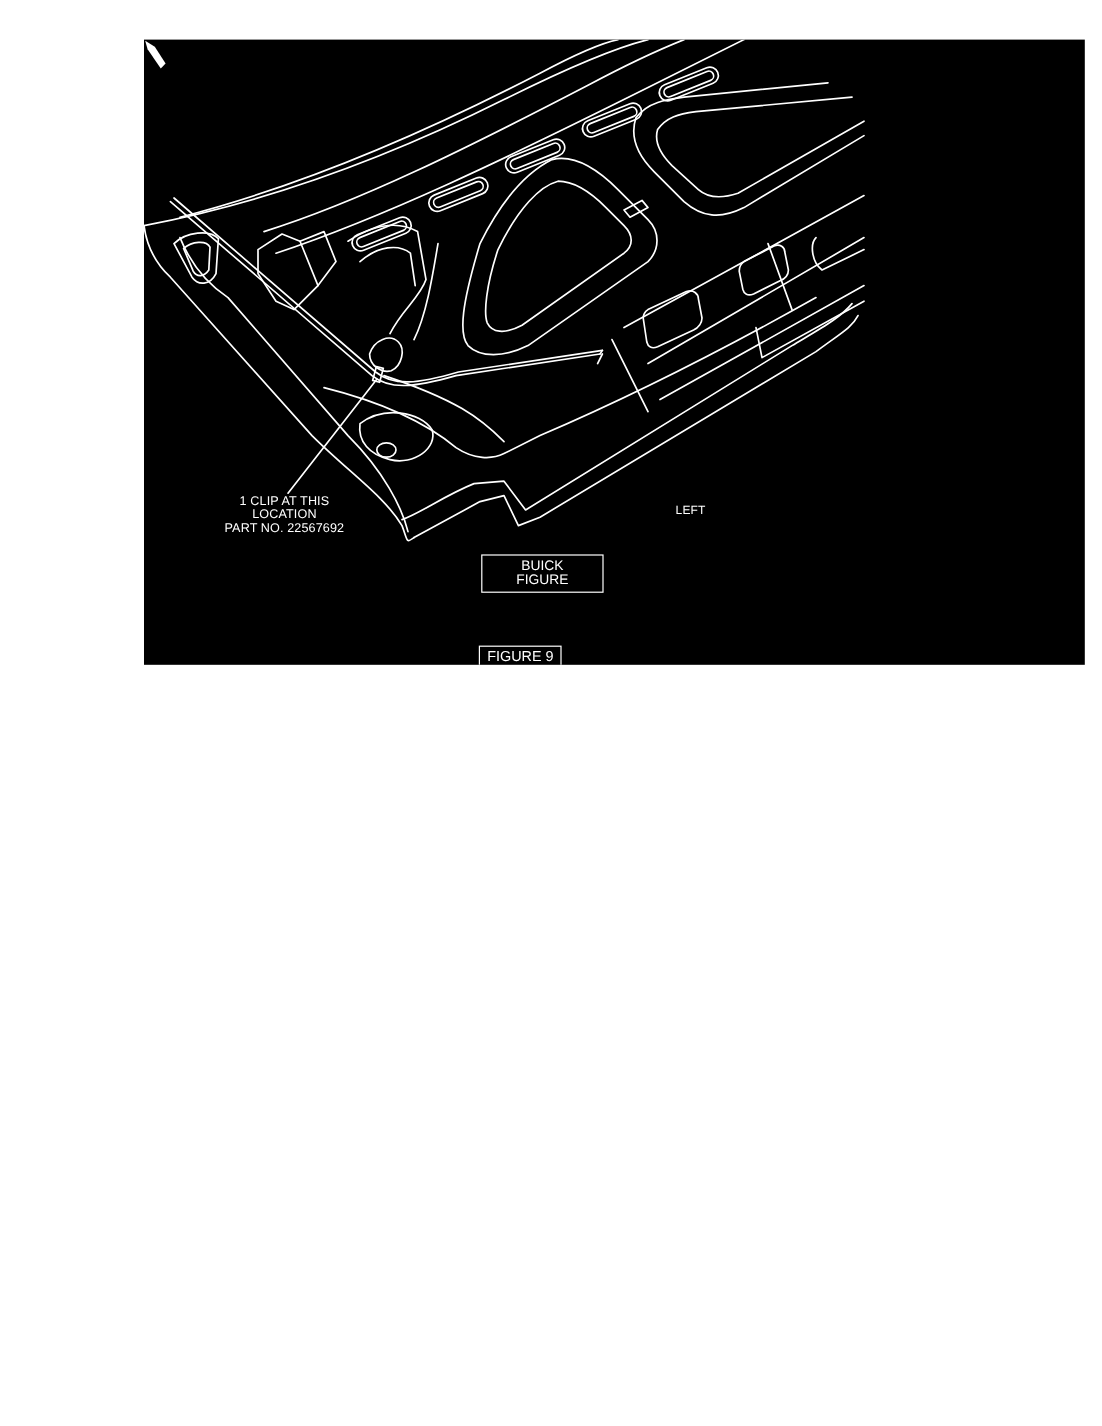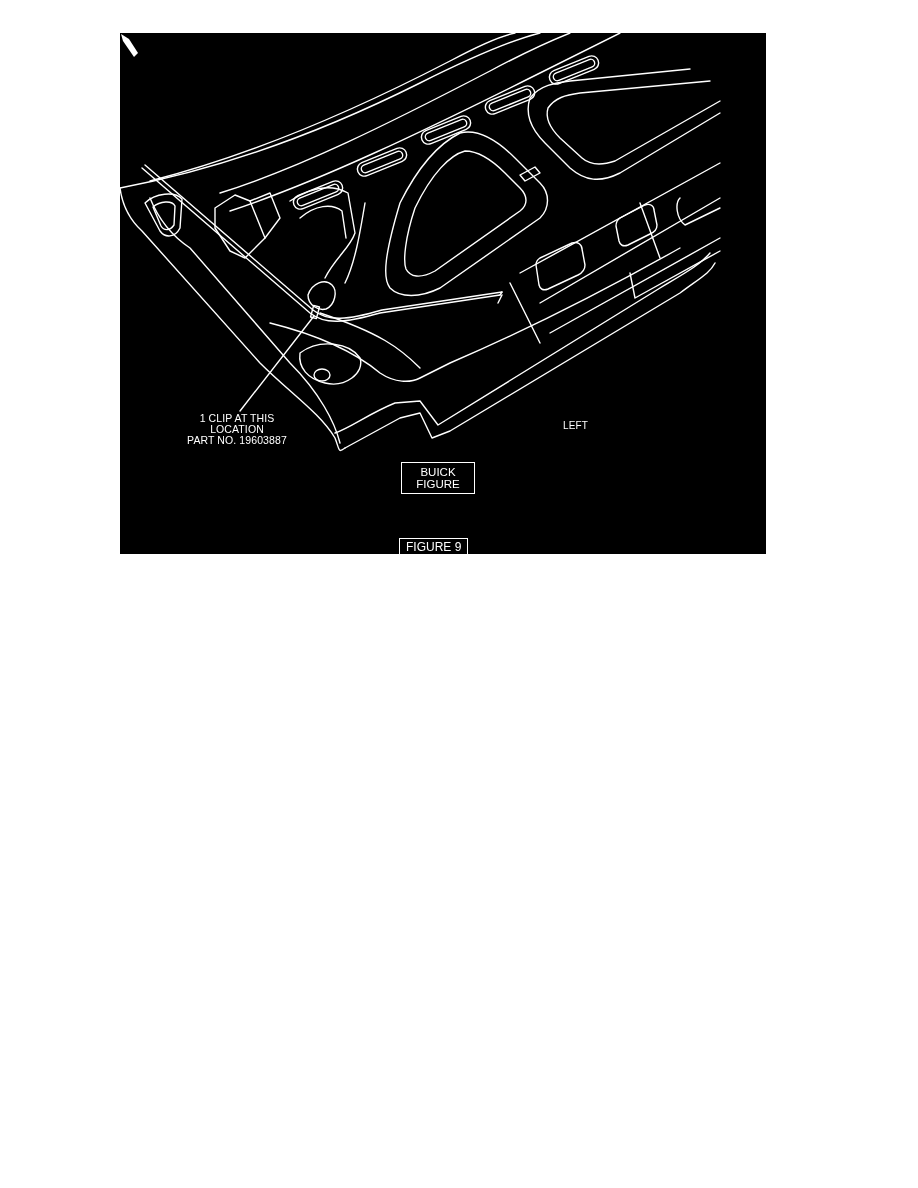--- a/index.html
+++ b/index.html
@@ -1,21 +1,21 @@
 <!DOCTYPE html>
 <html><head>
 <meta charset="utf-8">
 <style>
   html, body { margin: 0; padding: 0; background: #ffffff; }
   body { width: 918px; height: 1188px; position: relative; overflow: hidden; font-family: "Liberation Sans", sans-serif; }
-  .figure-panel { position: absolute; left: 120px; top: 33px; width: 646px; height: 521px; background: #000000; overflow: hidden; }
+  .figure-panel { position: absolute; left: 120px; top: 33px; width: 784px; height: 521px; background: #000000; overflow: hidden; }
   .figure-panel svg { position: absolute; left: 0; top: 0; }
   .label { position: absolute; color: #ffffff; font-size: 10.5px; line-height: 11px; text-align: center; letter-spacing: 0.1px; white-space: nowrap; }
   .callout { left: 52px; top: 380px; width: 130px; }
-  .boxed { position: absolute; border: 1px solid #ffffff; color: #ffffff; font-size: 11.5px; line-height: 12px; text-align: center; padding: 3px 6px; white-space: nowrap; }
+  .boxed { position: absolute; border: 1px solid #ffffff; color: #ffffff; font-size: 11.5px; line-height: 12px; text-align: center; padding: 3px 20px; white-space: nowrap; }
   .model-box { left: 281px; top: 429px; width: 60px; }
   .figure-box { left: 279px; top: 505px; padding: 2px 6px; font-size: 12px; }
   .left-label { left: 443px; top: 387px; font-size: 10px; }
   .left-arrow { position: absolute; left: 418px; top: 388px; width: 20px; height: 26px; }
 </style>
 </head>
 <body>
 
 <div class="figure-panel">
   <svg width="678" height="521" viewBox="0 0 678 521" fill="none" stroke="#ffffff" stroke-width="1.4" stroke-linecap="round" stroke-linejoin="round">
@@ -81,21 +81,21 @@
     <path d="M194 283 L120 378"></path>
 
     <path d="M170 168 C190 155 210 150 228 160 L235 200 C230 215 215 225 205 245"></path>
     <path d="M180 185 C195 172 212 170 222 178 L226 205"></path>
     <path d="M245 170 C240 200 235 230 225 250"></path>
   </svg>
 
   <div class="label callout">
     <div>1 CLIP AT THIS</div>
     <div>LOCATION</div>
-    <div>PART NO. 19603887</div>
+    <div>PART NO. 22567692</div>
   </div>
 
   <svg class="left-arrow" viewBox="0 0 20 26">
     <path d="M1 1 L3 8 L14 24 L18 20 L9 6 Z" fill="#ffffff"></path>
   </svg>
   <div class="label left-label">LEFT</div>
 
   <div class="boxed model-box">
     <div>BUICK</div>
     <div>FIGURE</div>

